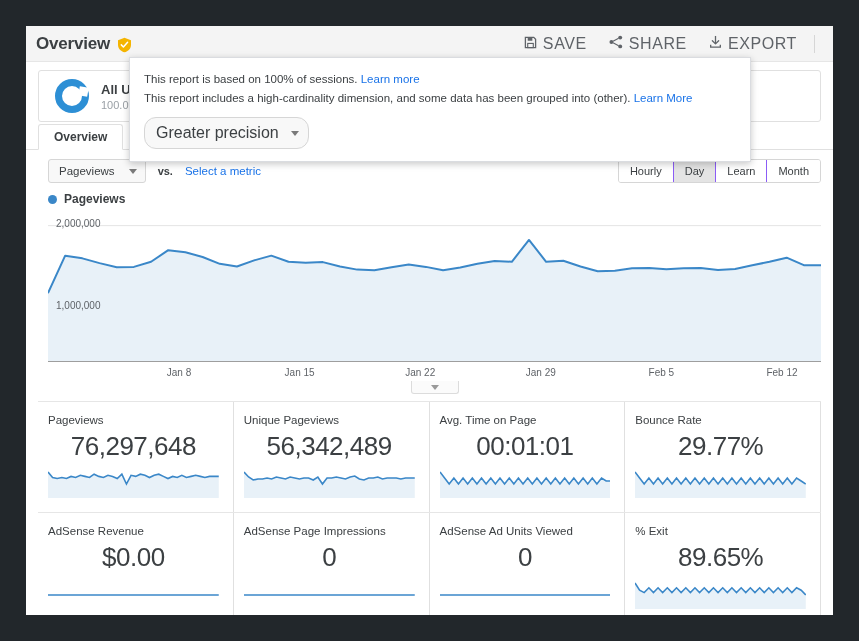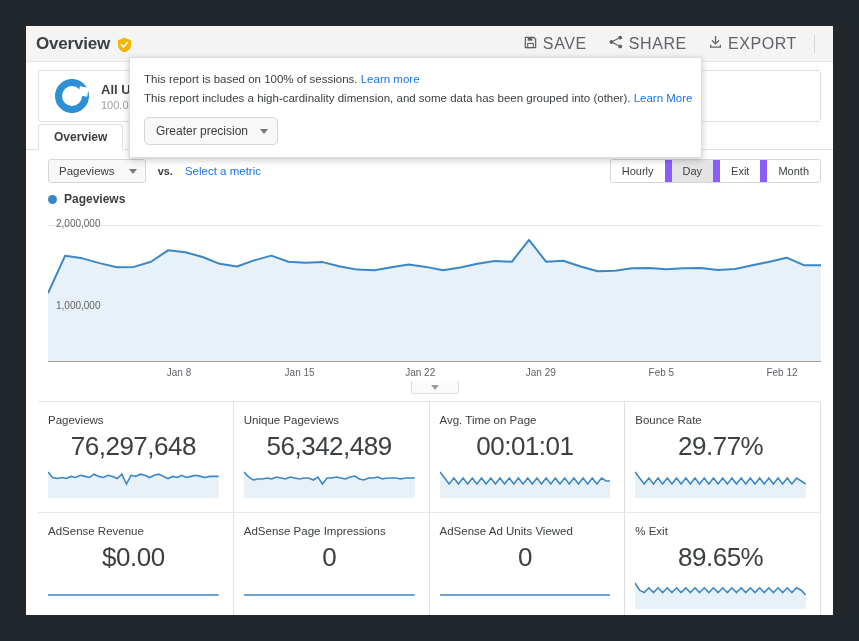--- a/index.html
+++ b/index.html
@@ -121,44 +121,44 @@
     margin-left: 22px;
     width: 130px; height: 40px;
     border: 1px dashed #d0d0d0;
     border-radius: 3px;
   }
 
   
   .popup {
     position: absolute;
     left: 103px; top: 31px;
-    width: 573px;
+    width: 622px;
     background: #fff;
     border: 1px solid #dadce0;
     box-shadow: 0 2px 7px rgba(0,0,0,0.22);
     padding: 12px 14px 12px 14px;
     z-index: 50;
   }
   .popup-line {
     font-size: 11.5px;
     color: #3c4043;
     line-height: 19px;
     white-space: nowrap;
   }
   .popup-link { color: #1a73e8; cursor: pointer; }
   .precision-select {
     margin-top: 9px;
     display: inline-flex;
     align-items: center;
     gap: 12px;
     border: 1px solid #d6d6d6;
-    border-radius: 5px;
+    border-radius: 12px;
     background: #f8f8f8;
     padding: 6px 9px 6px 11px;
-    font-size: 12px;
+    font-size: 16px;
     color: #3c4043;
     cursor: pointer;
   }
   .caret {
     width: 0; height: 0;
     border-left: 4px solid transparent;
     border-right: 4px solid transparent;
     border-top: 5px solid #7a7a7a;
   }
 
@@ -224,21 +224,21 @@
     display: flex;
     border: 1px solid #d6d6d6;
     border-radius: 3px;
     overflow: hidden;
   }
   .gbtn {
     font-size: 11px;
     color: #3c4043;
     padding: 5px 11px;
     background: #fff;
-    border-right: 7px solid #8b5cf6;
+    border-right: 1px solid #8b5cf6;
     cursor: pointer;
   }
   .gbtn:last-child { border-right: none; }
   .gbtn.active { background: #e4e4e4; font-weight: normal; }
 
   
   .chart-wrap { padding: 0 12px 0 22px; position: relative; }
   .legend {
     display: flex;
     align-items: center;
@@ -414,21 +414,21 @@
     <div class="metric-select">
       <span>Pageviews</span>
       <span class="caret"></span>
     </div>
     <span class="vs-label">vs.</span>
     <span class="select-metric-link">Select a metric</span>
 
     <div class="granularity">
       <div class="gbtn">Hourly</div>
       <div class="gbtn active">Day</div>
-      <div class="gbtn">Exit</div>
+      <div class="gbtn">Learn</div>
       <div class="gbtn">Month</div>
     </div>
   </div>
 
   <div class="chart-wrap">
     <div class="legend">
       <span class="legend-dot"></span>
       <span class="legend-label">Pageviews</span>
     </div>
 

